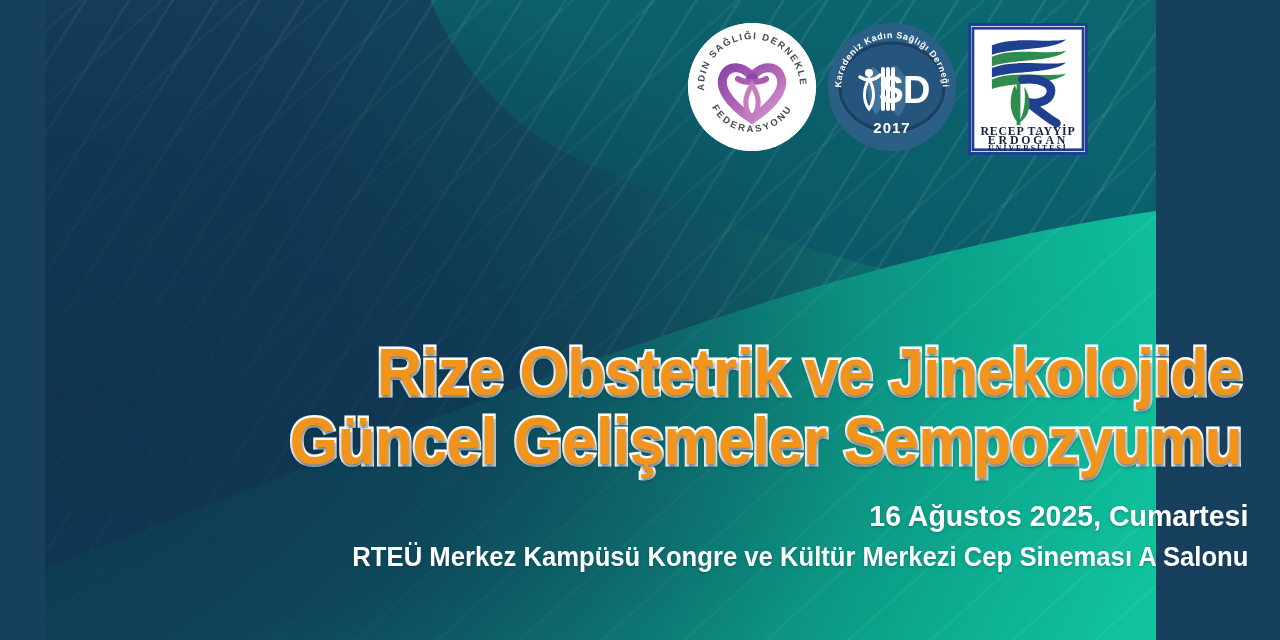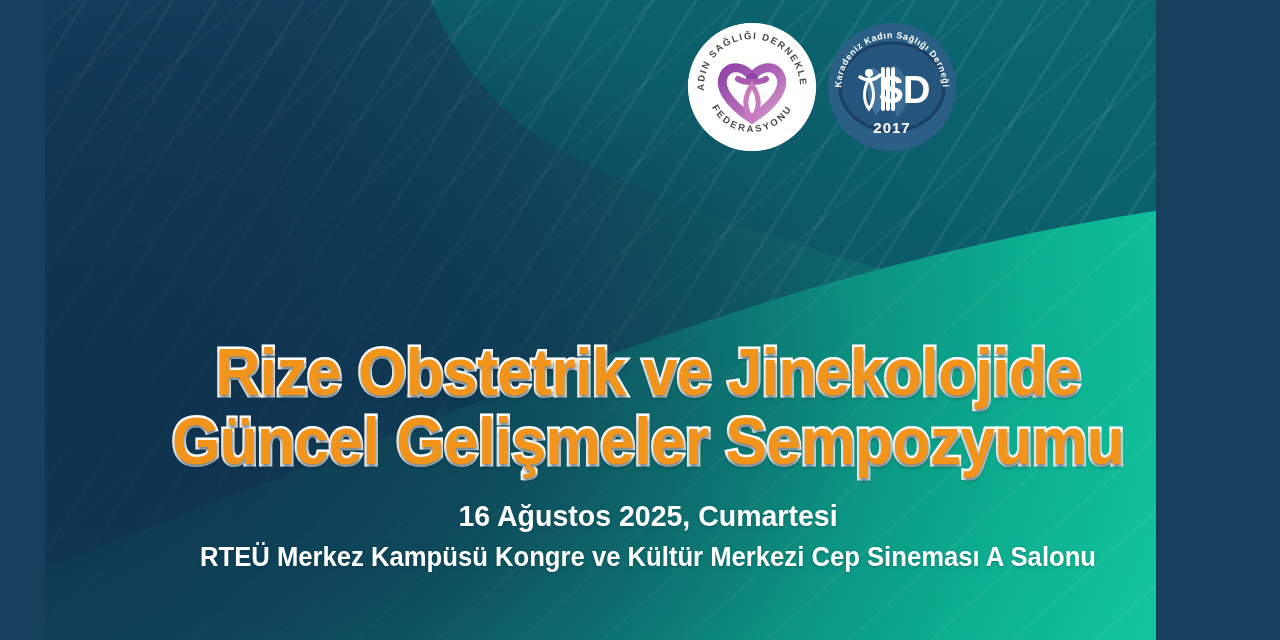--- a/index.html
+++ b/index.html
@@ -113,21 +113,21 @@
     border:3px solid #1f3f91;
     box-sizing:border-box;
     display:block;
   }
 
   
   .content{
     position:absolute;
     left:16px;right:0;
     top:340px;
-    text-align:center;
+    text-align:right;
     z-index:5;
   }
   .title{
     font-family:"Liberation Sans", sans-serif;
     font-weight:700;
     font-size:66px;
     line-height:.98;
     letter-spacing:-.5px;
     color:#F2941A;
     margin:0;
@@ -221,20 +221,42 @@
         <circle cx="41" cy="50" r="4" fill="#ffffff"></circle>
         <path d="M32 54 C 38 58 46 58 52 52" stroke="#ffffff" stroke-width="3.4" fill="none" stroke-linecap="round"></path>
         <path d="M41 56 C 35 66 35 78 41 86 C 47 78 47 66 41 56 Z" fill="none" stroke="#ffffff" stroke-width="3"></path>
 
         <text x="76" y="80" font-family="Liberation Sans, sans-serif" font-size="38" font-weight="700" fill="#ffffff" text-anchor="middle" letter-spacing="-1">SD</text>
         <path d="M55 46 L 55 86 M 60 46 L 60 86 M 65 46 L 65 86" stroke="#ffffff" stroke-width="4" stroke-linecap="round"></path>
         <text x="64" y="110" font-family="Liberation Sans, sans-serif" font-size="15" font-weight="700" fill="#ffffff" text-anchor="middle" letter-spacing="1">2017</text>
       </svg>
     </div>
 
+    <div class="logo">
+      <svg class="logo-rteu" viewBox="0 0 120 132">
+        <rect x="0" y="0" width="120" height="132" fill="#ffffff"></rect>
+        <rect x="2" y="2" width="116" height="128" fill="none" stroke="#1F3F91" stroke-width="3"></rect>
+
+        <g>
+          <path d="M22 20 C 46 10 78 18 100 14 C 86 26 46 22 22 30 Z" fill="#1F3F91"></path>
+          <path d="M22 32 C 46 22 78 30 100 26 C 86 38 46 34 22 42 Z" fill="#2F8B4E"></path>
+          <path d="M22 44 C 46 34 78 42 100 38 C 86 50 46 46 22 54 Z" fill="#1F3F91"></path>
+          <path d="M22 56 C 46 46 78 54 100 50 C 86 62 46 58 22 66 Z" fill="#2F8B4E"></path>
+
+          <path d="M54 56 C 72 54 86 60 84 70 C 82 79 70 82 60 80 C 70 88 80 96 90 102" fill="none" stroke="#1F3F91" stroke-width="9" stroke-linecap="round"></path>
+
+          <path d="M46 62 C 40 74 40 90 48 100 C 52 88 52 72 46 62 Z" fill="#2F8B4E"></path>
+          <path d="M56 64 C 58 78 56 92 50 102 C 62 96 66 78 56 64 Z" fill="#2F8B4E"></path>
+          <path d="M50 60 L 50 104" stroke="#2F8B4E" stroke-width="4"></path>
+        </g>
+        <text x="60" y="114" font-family="Liberation Serif, serif" font-size="12.5" font-weight="700" fill="#14213f" text-anchor="middle" letter-spacing=".8">RECEP TAYYİP</text>
+        <text x="60" y="124" font-family="Liberation Serif, serif" font-size="12.5" font-weight="700" fill="#14213f" text-anchor="middle" letter-spacing="3">ERDOĞAN</text>
+        <text x="60" y="131" font-family="Liberation Serif, serif" font-size="8" font-weight="700" fill="#14213f" text-anchor="middle" letter-spacing="2.2">ÜNİVERSİTESİ</text>
+      </svg>
+    </div>
 
   </div>
 
   <div class="content">
     <h1 class="title">
       <span class="title-l1">Rize Obstetrik ve Jinekolojide</span>
       <span class="title-l2">Güncel Gelişmeler Sempozyumu</span>
     </h1>
     <p class="date">16 Ağustos 2025, Cumartesi</p>
     <p class="venue">RTEÜ Merkez Kampüsü Kongre ve Kültür Merkezi Cep Sineması A Salonu</p>

